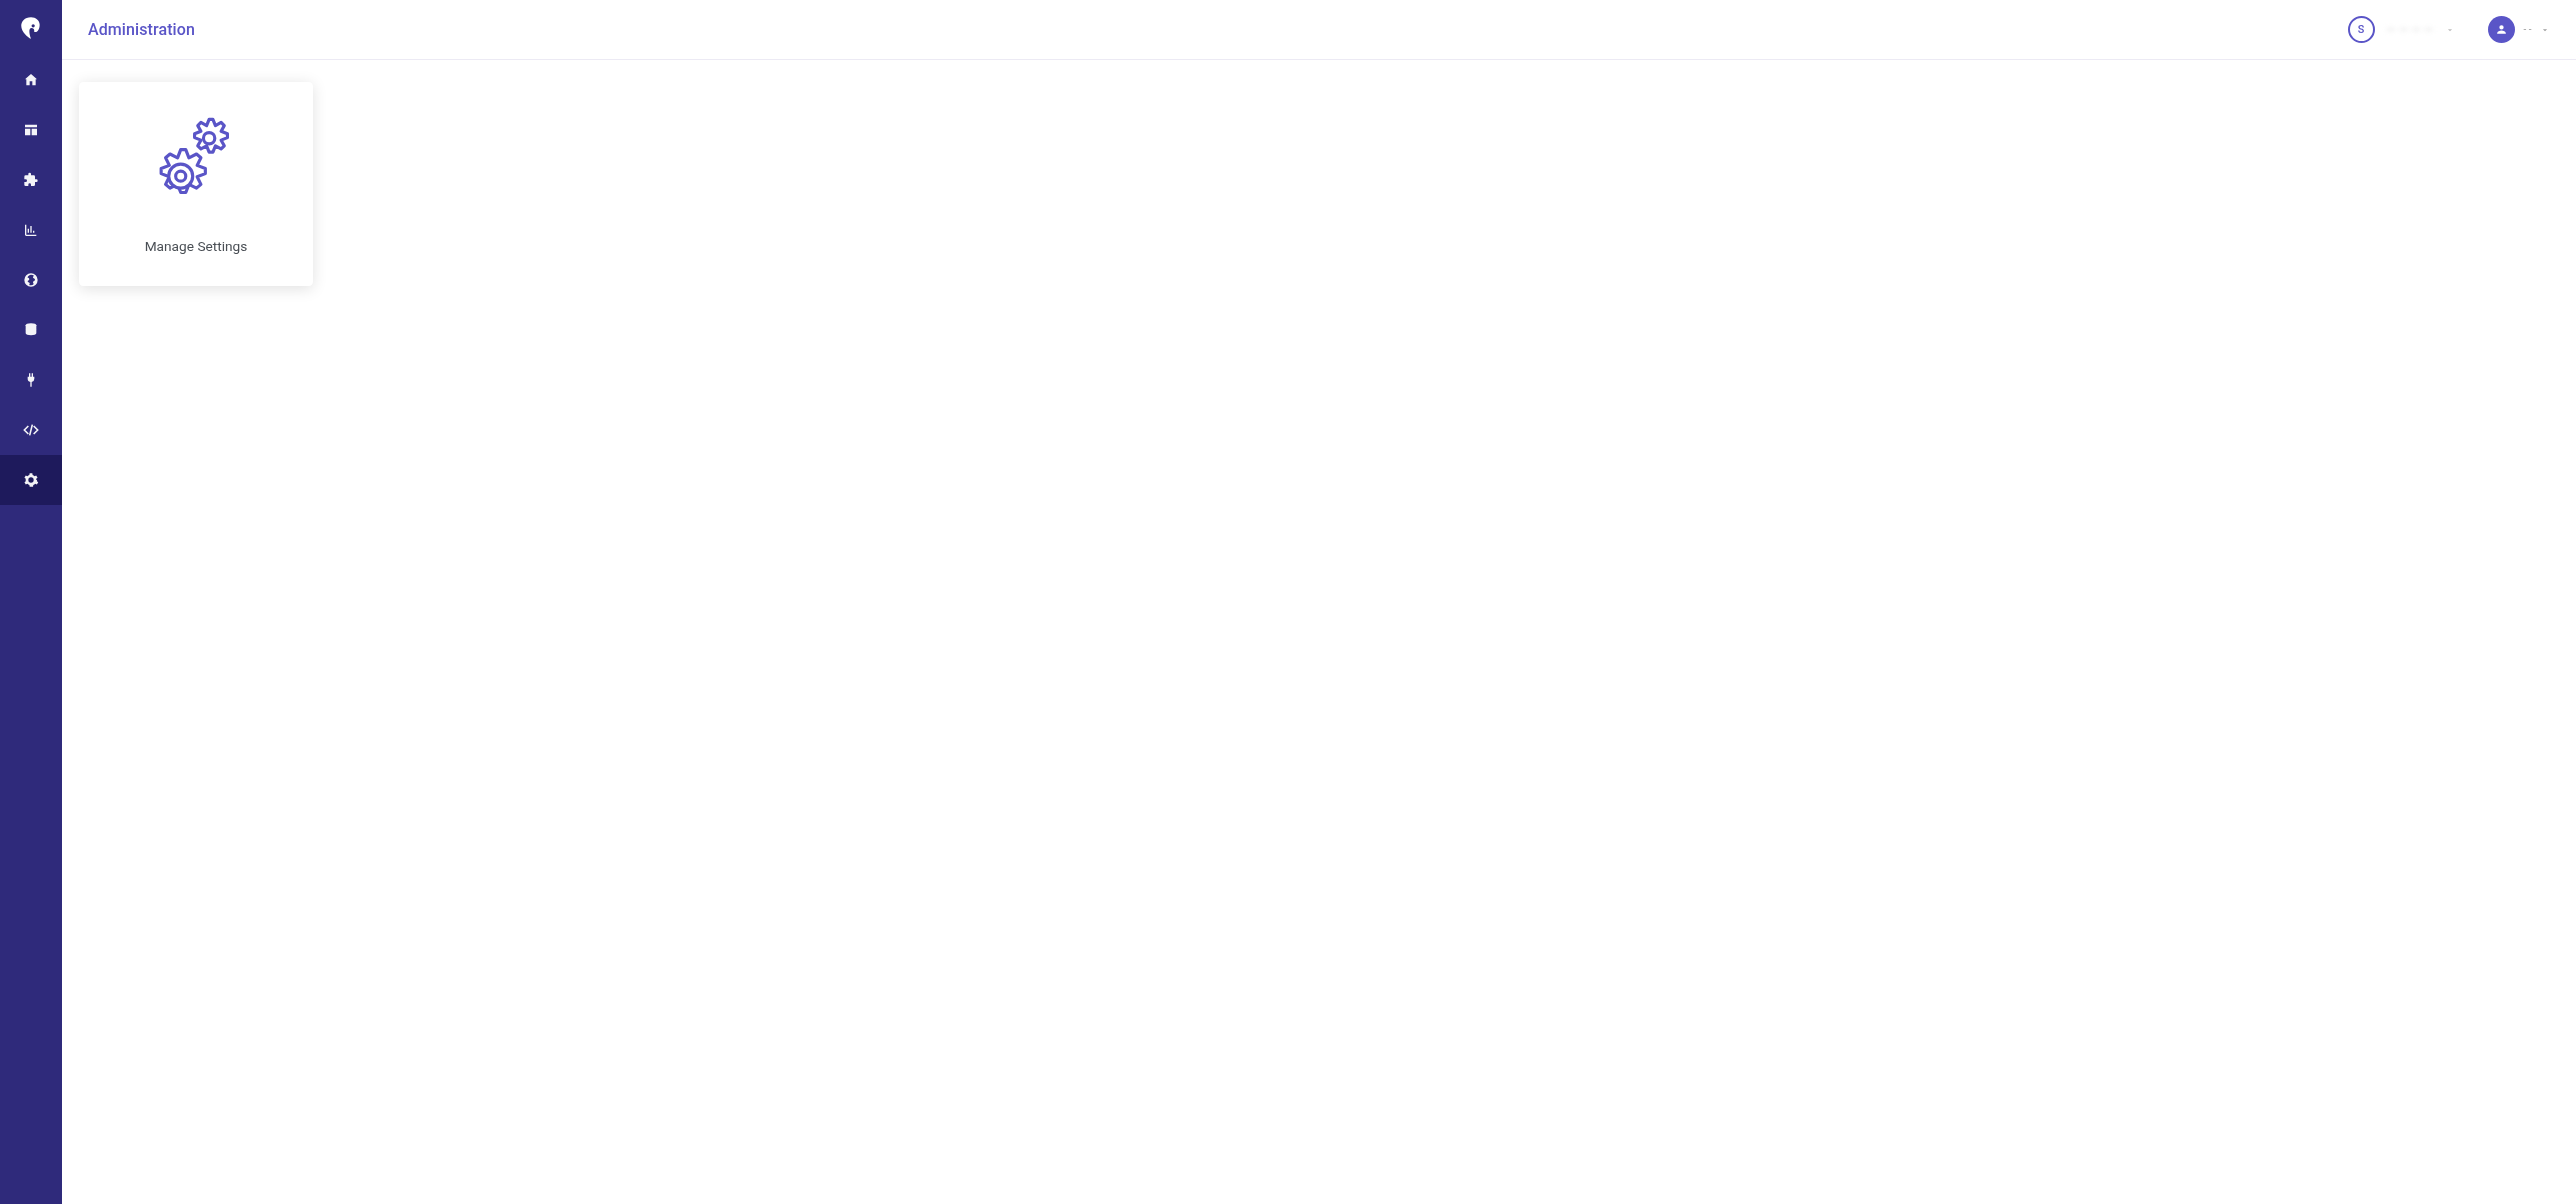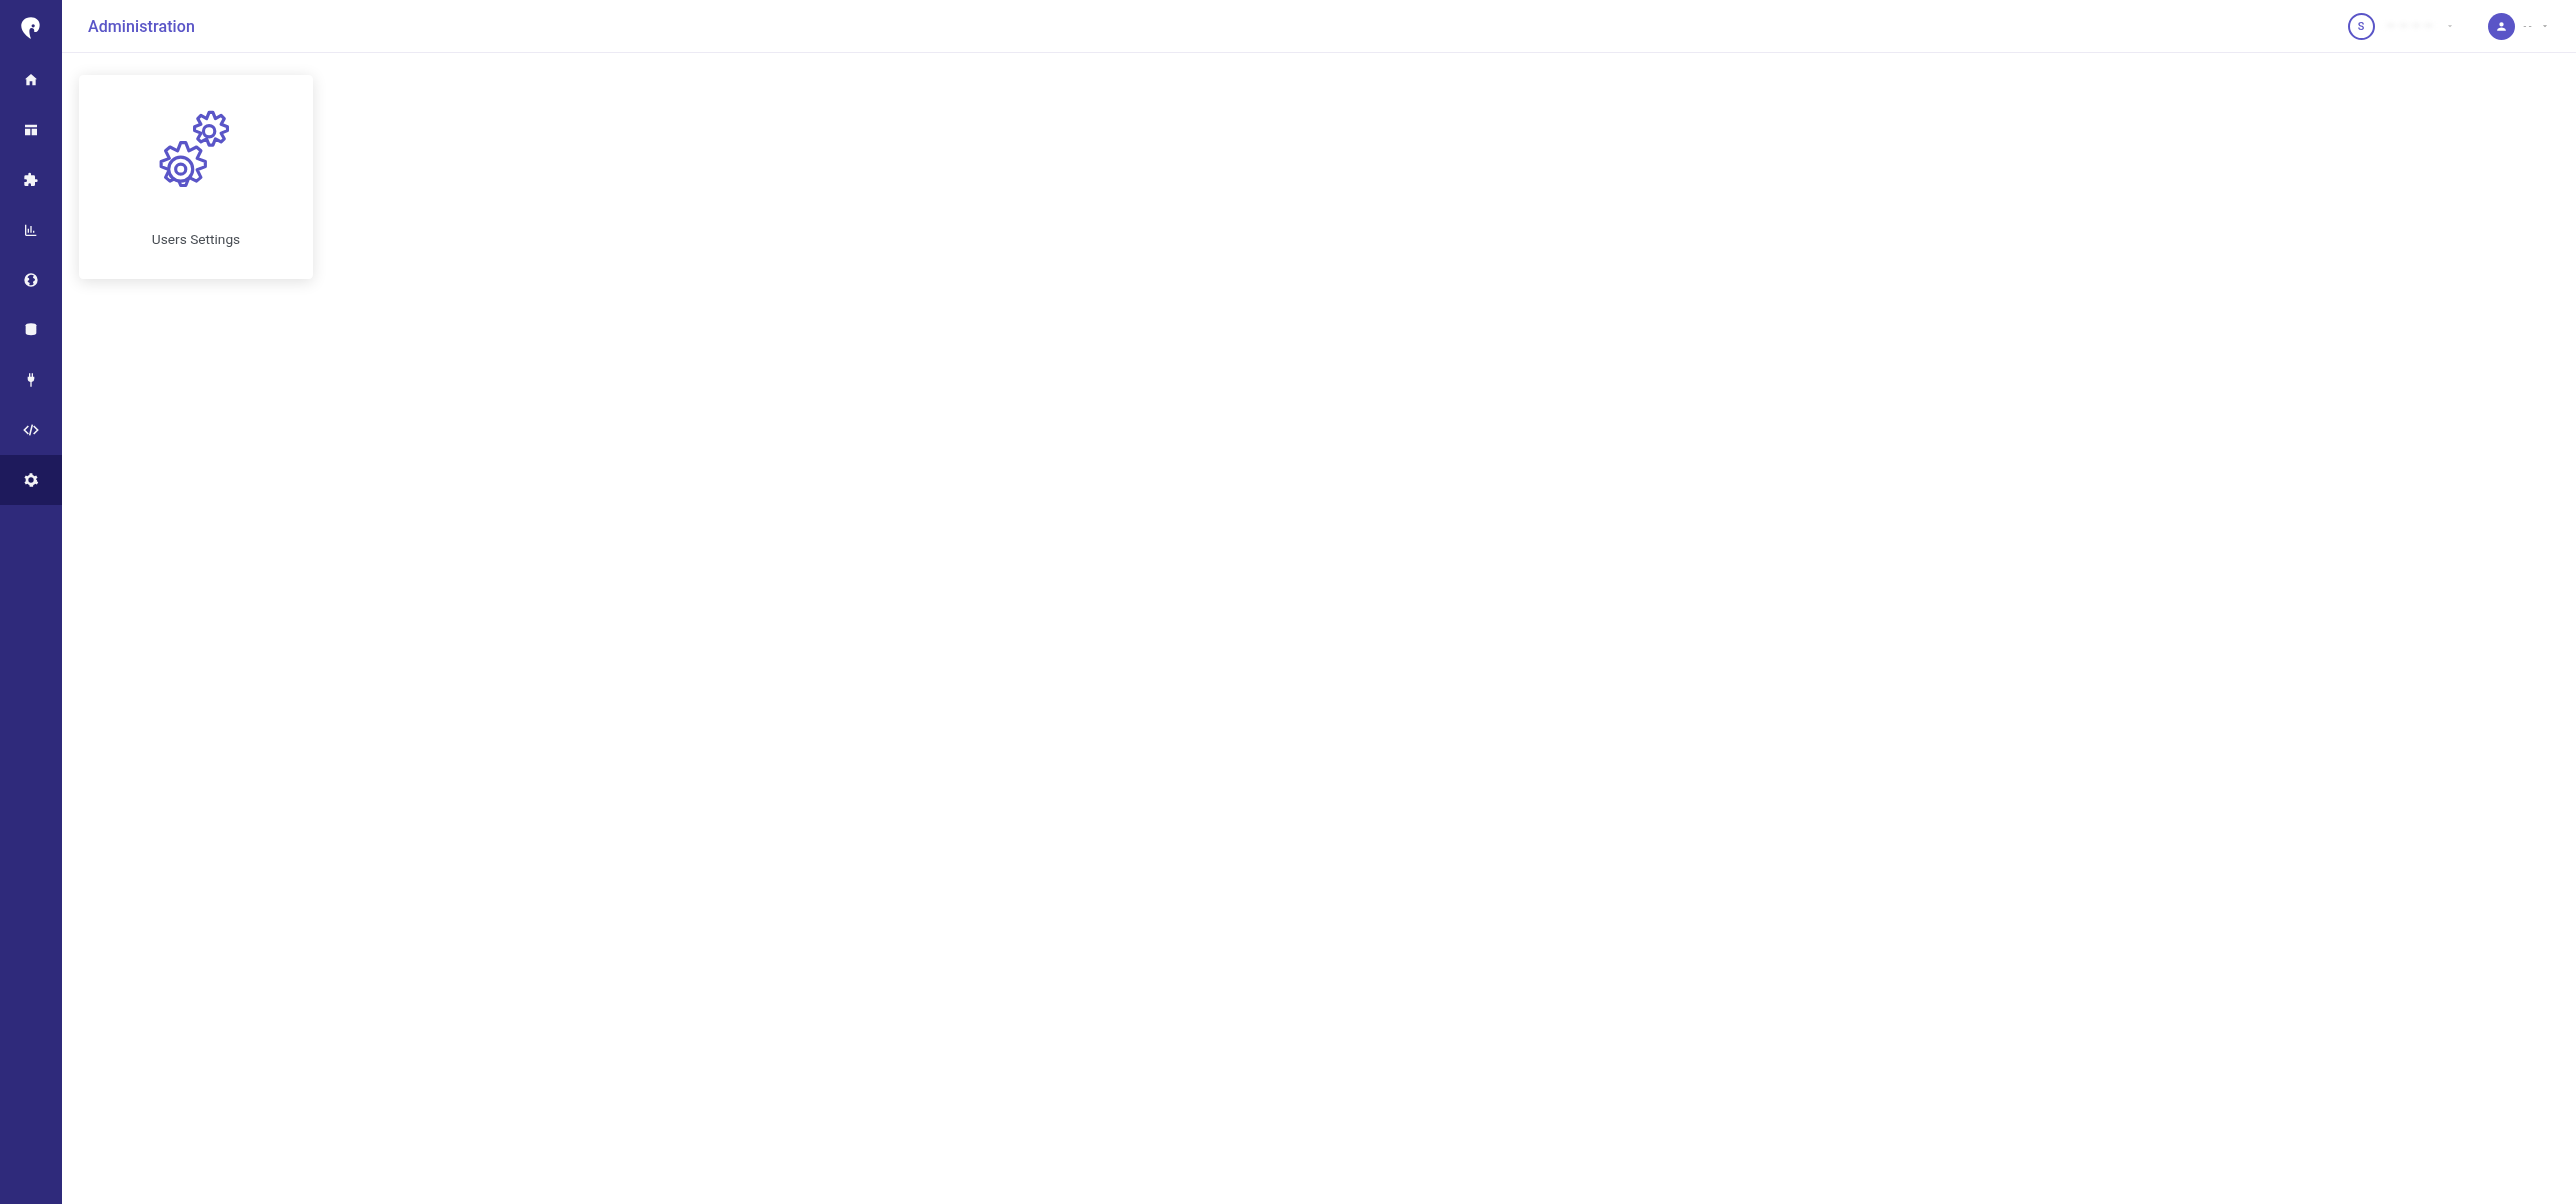--- a/index.html
+++ b/index.html
@@ -26,21 +26,21 @@
     color: #fff; cursor: pointer;
   }
   .sidebar-item.active { background: #1e1a5c; }
   .sidebar-item svg { width: 16px; height: 16px; opacity: 0.95; }
 
   
   .main { flex: 1; display: flex; flex-direction: column; min-width: 0; }
 
   
   .header {
-    height: 53px;
+    height: 60px;
     border-bottom: 0.7px solid #eceaf4;
     display: flex; align-items: center;
     padding: 0 26px;
     gap: 14.4px;
   }
   .page-title {
     font-size: 16px;
     font-weight: 500;
     color: #5a55c7;
     letter-spacing: 0.1px;
@@ -177,19 +177,19 @@
             <circle cx="0" cy="0" r="9"></circle>
           </g>
 
           <g fill="#fff" stroke="#5a55c7" stroke-width="5" stroke-linejoin="round" transform="translate(55,100)">
             <path d="M0-42l8 0 5 13 12-6 7 6-6 12 13 5 0 8-13 5 6 12-7 6-12-6-5 13-8 0-5-13-12 6-7-6 6-12-13-5 0-8 13-5-6-12 7-6 12 6 5-13z"></path>
             <circle cx="0" cy="0" r="19"></circle>
             <circle cx="0" cy="0" r="8"></circle>
           </g>
         </svg>
       </div>
-      <span class="card-label">Users Settings</span>
+      <span class="card-label">Manage Settings</span>
     </div>
 
 
   </main>
 </div>
 
 
 </body></html>

